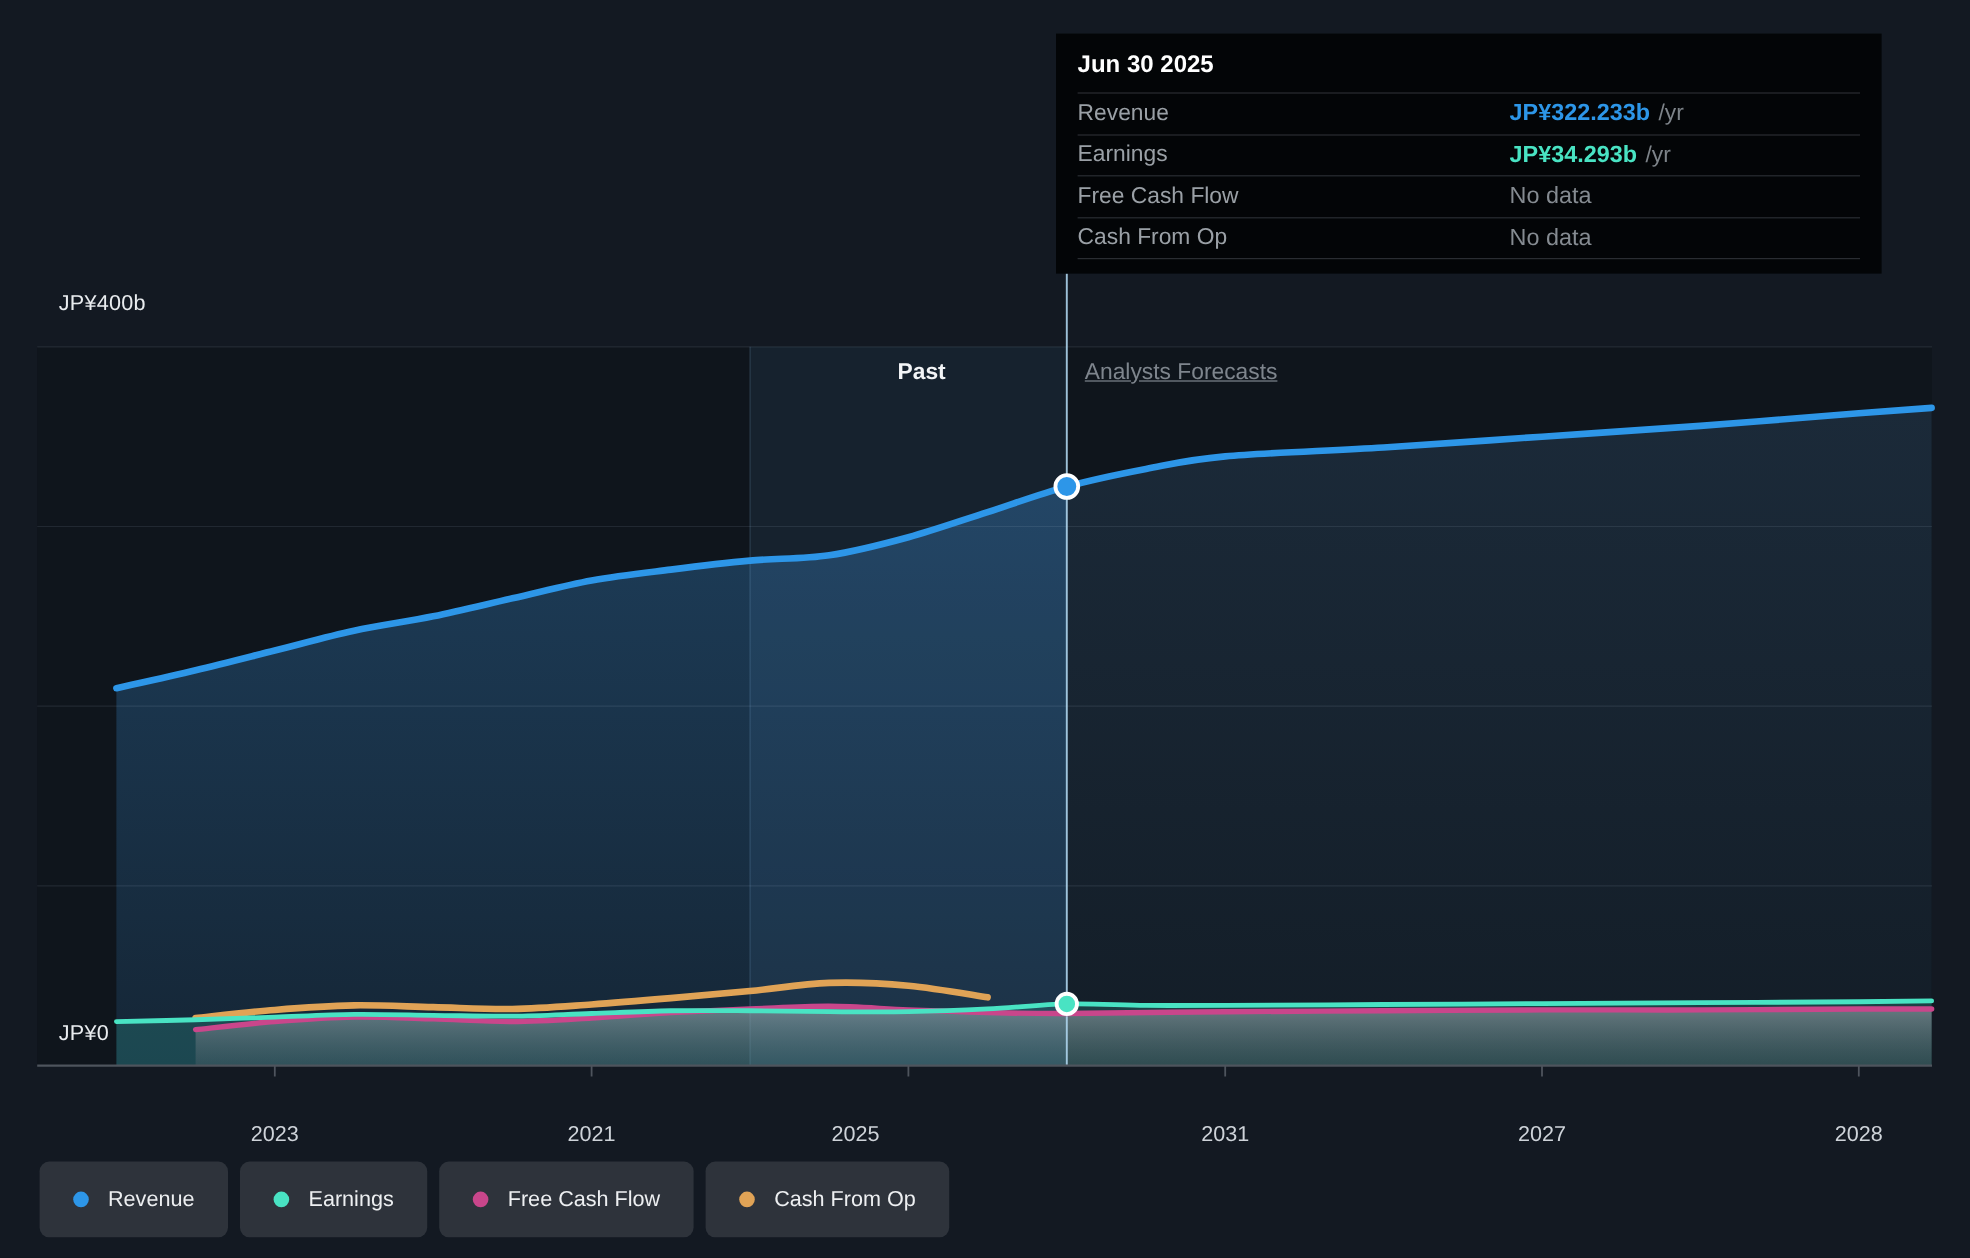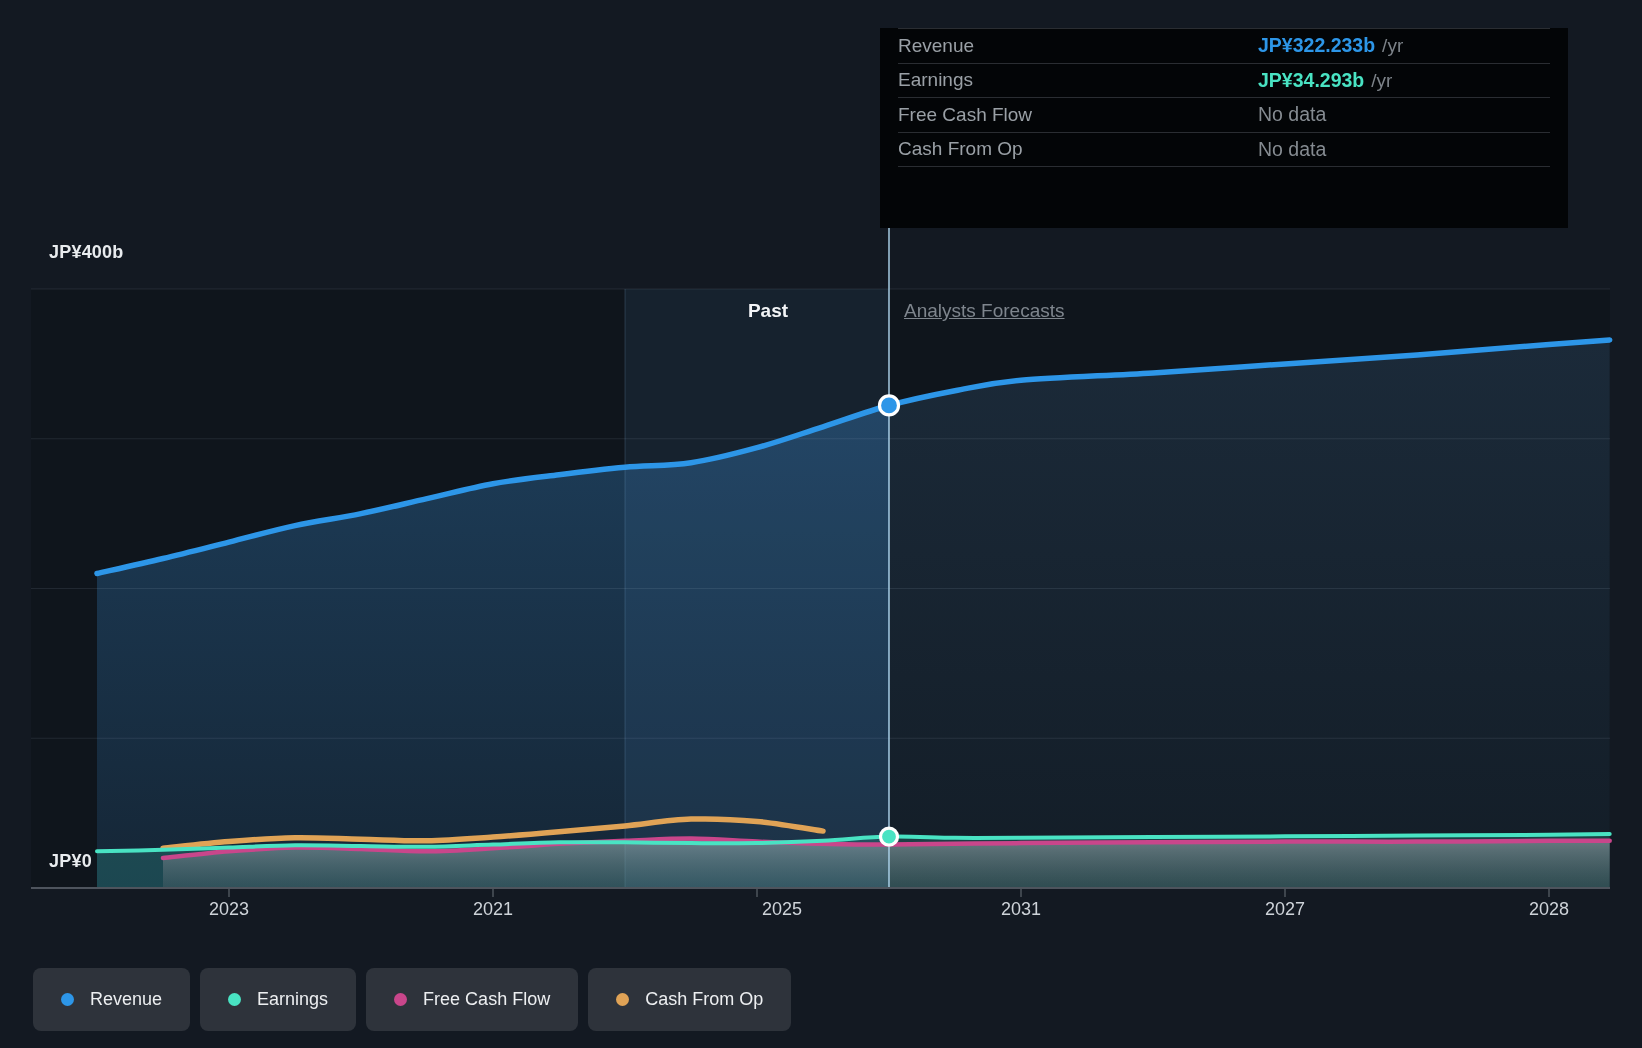--- a/index.html
+++ b/index.html
@@ -1,22 +1,22 @@
 <!DOCTYPE html>
 <html><head>
 <meta charset="utf-8">
 <style>
   html,body{margin:0;padding:0;background:#131922;}
   body{width:1642px;height:1048px;position:relative;overflow:hidden;
        font-family:"Liberation Sans",sans-serif;-webkit-font-smoothing:antialiased;}
   #stage{position:absolute;inset:0;}
   svg{position:absolute;left:0;top:0;}
 
-  .axis-label{position:absolute;color:#e9ecef;font-size:18px;font-weight:700;letter-spacing:.2px;}
-  .xtick-label{position:absolute;width:90px;text-align:center;color:#ced3d9;font-size:18px;font-weight:400;}
+  .axis-label{position:absolute;color:#e9ecef;font-size:18px;font-weight:400;letter-spacing:.2px;}
+  .xtick-label{position:absolute;width:90px;text-align:center;color:#ced3d9;font-size:18px;font-weight:400;margin-top:36px;}
   .zone-label{position:absolute;font-size:19px;}
   #past-label{left:668px;top:300px;width:200px;text-align:center;color:#f3f5f7;font-weight:600;}
   #forecast-label{left:904px;top:300px;color:#7e858d;font-weight:400;text-decoration:underline;}
 
   
   #tooltip{position:absolute;left:880px;top:28px;width:688px;height:200px;
            background:#030507;box-sizing:border-box;padding:0 18px;z-index:5;}
   #tooltip .tt-title{height:49px;line-height:52px;color:#ffffff;font-size:20px;font-weight:700;}
   #tooltip .tt-row{position:relative;height:34.5px;border-top:1px solid #2a2d32;
                    display:flex;align-items:center;box-sizing:border-box;}
@@ -81,27 +81,28 @@
 
   <div class="axis-label" id="ylabel-top" style="left:49px;top:242px;">JP¥400b</div>
   <div class="axis-label" id="ylabel-zero" style="left:49px;top:851px;">JP¥0</div>
 
   <div class="zone-label" id="past-label">Past</div>
   <div class="zone-label" id="forecast-label">Analysts Forecasts</div>
 
   <div id="xticks">
       <div class="xtick-label" style="left: 184px; top: 899px;">2023</div>
       <div class="xtick-label" style="left: 448px; top: 899px;">2021</div>
-      <div class="xtick-label" style="left: 712px; top: 899px; text-align: right;">2025</div>
+      <div class="xtick-label" style="left: 668px; top: 899px;">2025</div>
       <div class="xtick-label" style="left: 976px; top: 899px;">2031</div>
       <div class="xtick-label" style="left: 1240px; top: 899px;">2027</div>
       <div class="xtick-label" style="left: 1504px; top: 899px;">2028</div>
     </div>
 
   <div id="tooltip">
+    <div class="tt-title">Jun 30 2025</div>
     <div id="tt-rows">
         <div class="tt-row">
           <span class="tt-label">Revenue</span>
           <span class="tt-value" style="color:#2d96e8"><span>JP¥322.233b</span><span class="tt-suffix">/yr</span></span>
         </div>
         <div class="tt-row">
           <span class="tt-label">Earnings</span>
           <span class="tt-value" style="color:#49e3c3"><span>JP¥34.293b</span><span class="tt-suffix">/yr</span></span>
         </div>
         <div class="tt-row no-data">

